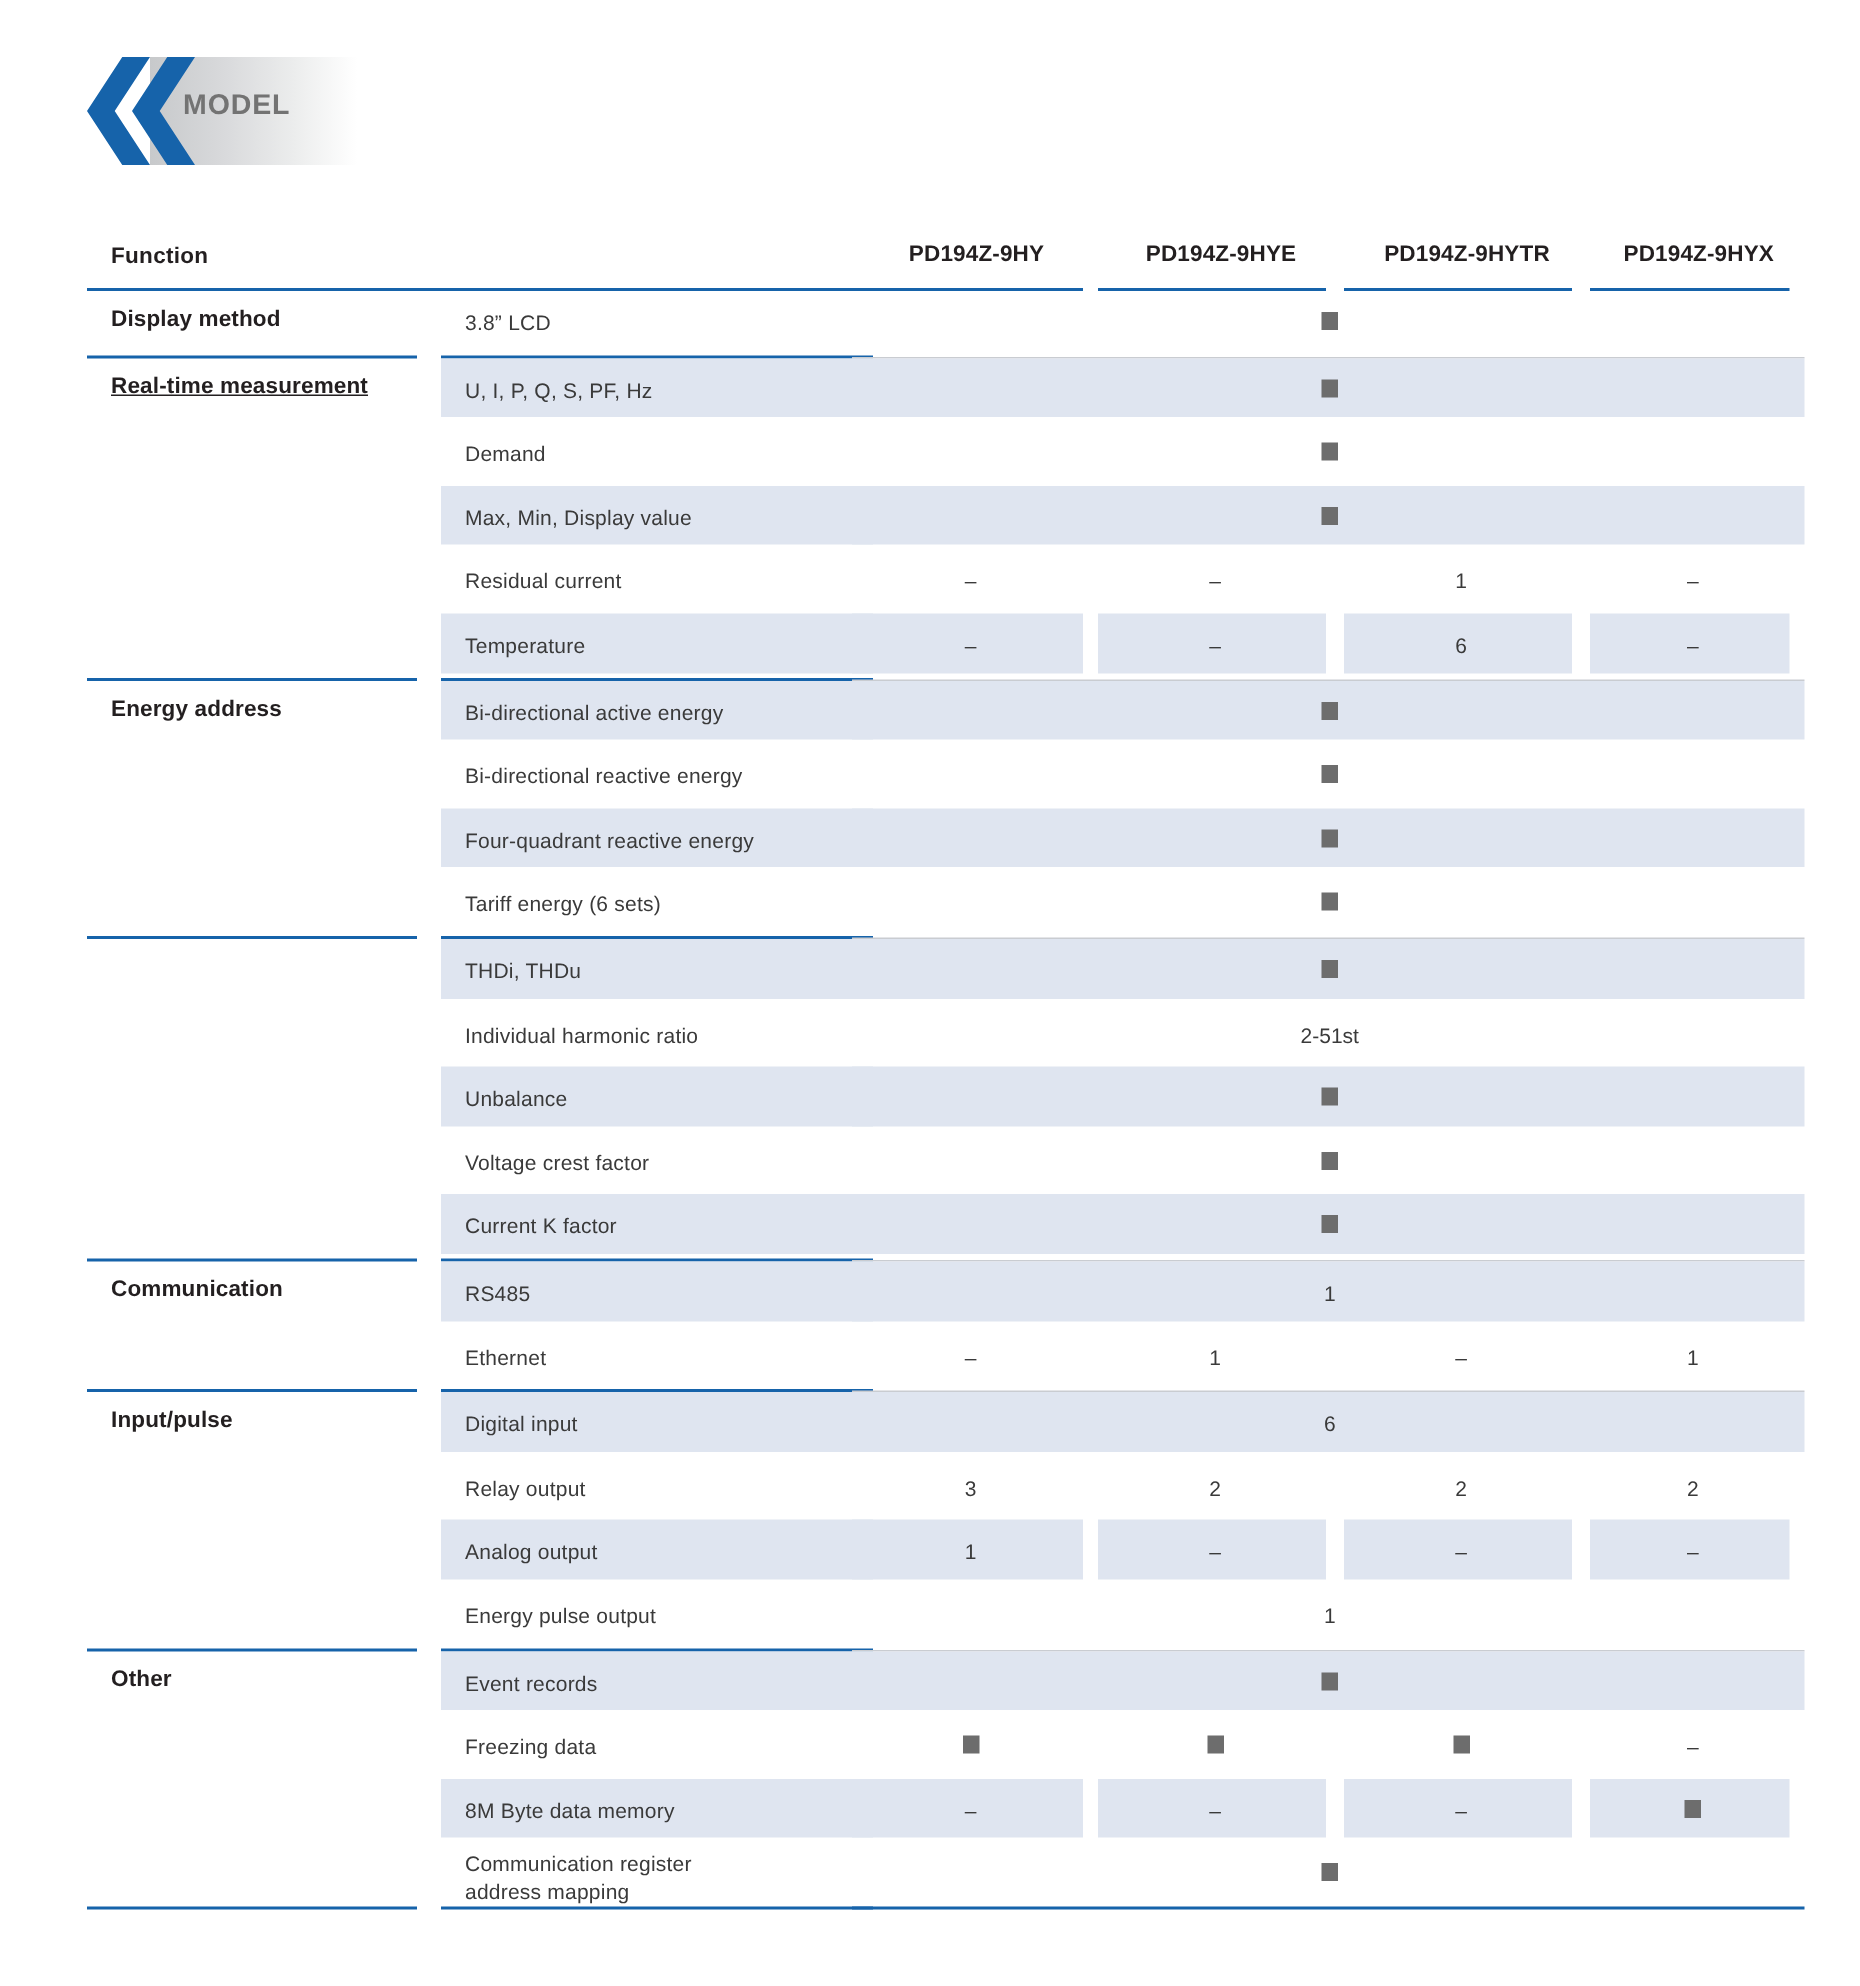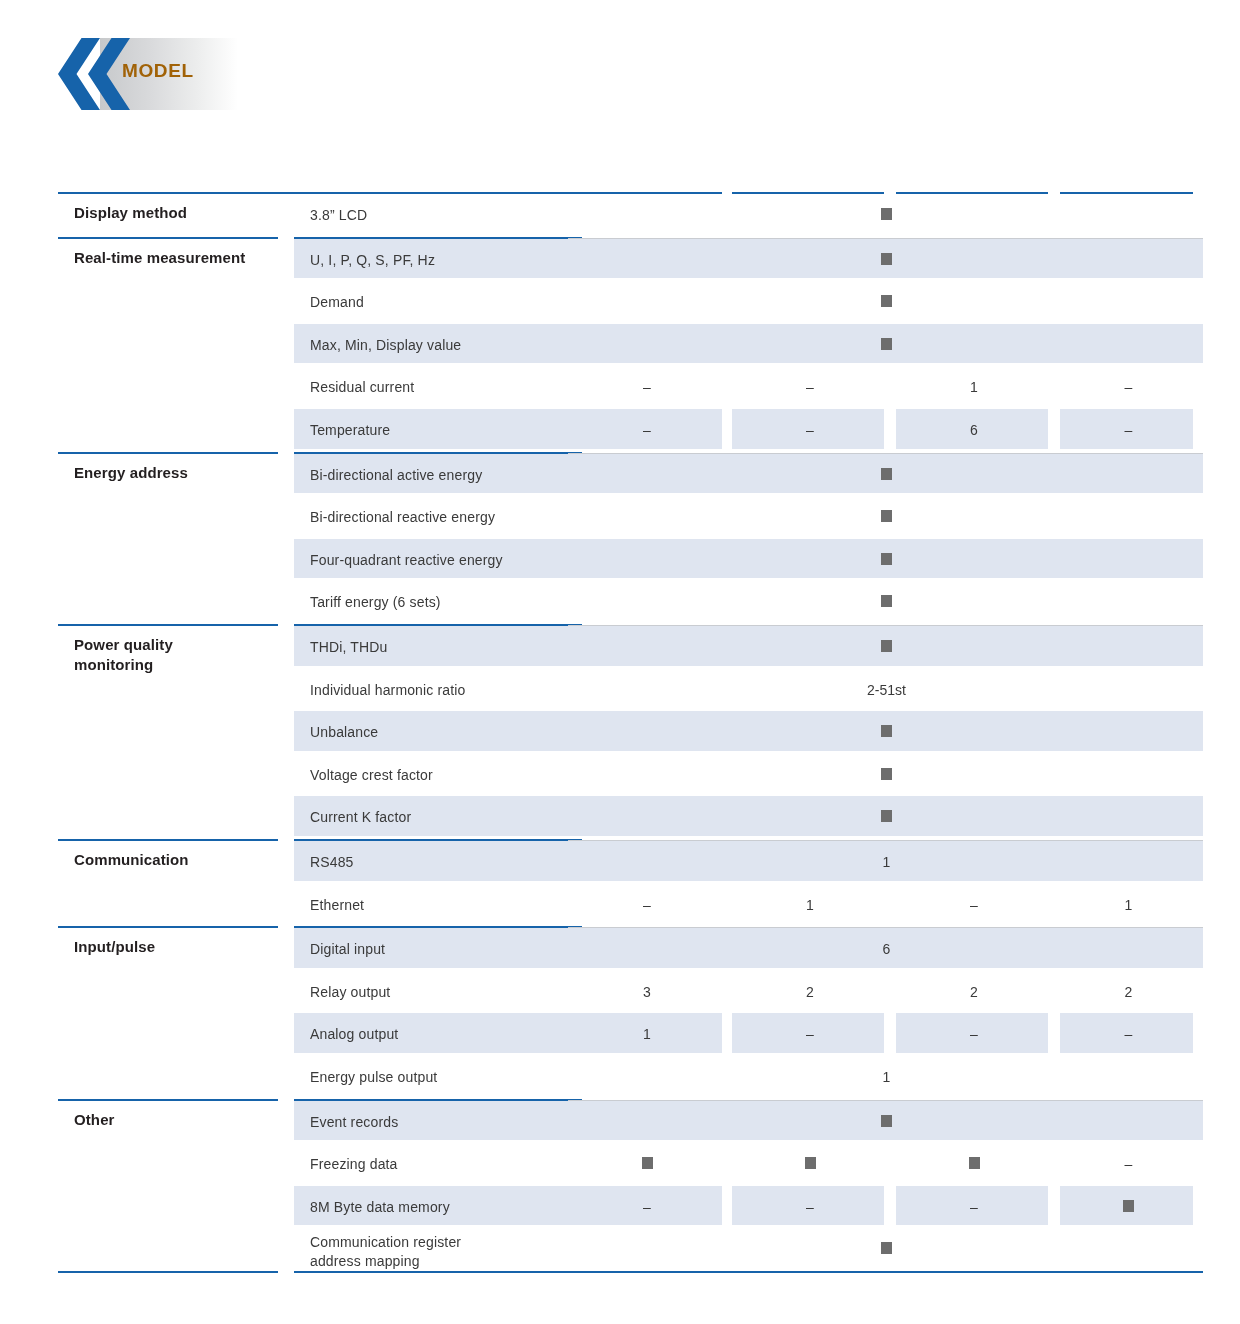--- a/index.html
+++ b/index.html
@@ -41,21 +41,21 @@
     clip-path: polygon(56% 0%, 100% 0%, 44% 50%, 100% 100%, 56% 100%, 0% 50%);
   }
   .chev.c1 { left: 0px; }
   .chev.c2 { left: 30px; }
   .banner-label {
     position: absolute;
     left: 64px;
     top: 22px;
     font-size: 19px;
     font-weight: bold;
-    color: #a16207;
+    color: #737373;
     letter-spacing: 0.6px;
   }
 
   
   .table {
     position: absolute;
     left: 58px;
     top: 158px;
     width: 1145px;
   }
@@ -129,20 +129,27 @@
 <body>
 
 <div class="banner">
   <div class="banner-band"></div>
   <div class="chev c1"></div>
   <div class="chev c2"></div>
   <div class="banner-label">MODEL</div>
 </div>
 
 <div class="table" id="spec-table" style="height: 1115px;">
+    <div class="hdr">
+      <div class="hdr-func">Function</div>
+      <div class="hdr-model" style="left:512px;width:162px;">PD194Z-9HY</div>
+      <div class="hdr-model" style="left:676px;width:160px;">PD194Z-9HYE</div>
+      <div class="hdr-model" style="left:840px;width:160px;">PD194Z-9HYTR</div>
+      <div class="hdr-model" style="left:1004px;width:141px;">PD194Z-9HYX</div>
+    </div>
     <div class="rule" style="left:0px;top:34px;width:524px;"></div>
     <div class="rule" style="left:510px;top:34px;width:154px;"></div>
     <div class="rule" style="left:674px;top:34px;width:152px;"></div>
     <div class="rule" style="left:838px;top:34px;width:152px;"></div>
     <div class="rule" style="left:1002px;top:34px;width:133px;"></div>
     <div class="feat" style="top:48px;max-width:262px;">3.8” LCD</div>
     <div class="val" style="left:512px;top:49px;width:633px;"><span class="sq"></span></div>
     <div class="cat" style="top:45px;width:206px;">Display method</div>
     <div class="rule" style="left:0px;top:78.6px;width:220px;"></div>
     <div class="rule" style="left:236px;top:78.6px;width:288px;"></div>
@@ -165,21 +172,21 @@
     <div class="shade-feat" style="left:236px;top:250.99999999999997px;width:288px;height:39.6px;"></div>
     <div class="shade-cell" style="left:510px;top:250.99999999999997px;width:154px;height:39.6px;"></div>
     <div class="shade-cell" style="left:674px;top:250.99999999999997px;width:152px;height:39.6px;"></div>
     <div class="shade-cell" style="left:838px;top:250.99999999999997px;width:152px;height:39.6px;"></div>
     <div class="shade-cell" style="left:1002px;top:250.99999999999997px;width:133px;height:39.6px;"></div>
     <div class="feat" style="top:263px;max-width:262px;">Temperature</div>
     <div class="val" style="left:512px;top:264px;width:154px;">–</div>
     <div class="val" style="left:676px;top:264px;width:152px;">–</div>
     <div class="val" style="left:840px;top:264px;width:152px;">6</div>
     <div class="val" style="left:1004px;top:264px;width:133px;">–</div>
-    <div class="cat" style="top:89.6px;width:206px;">Real-time measurement</div>
+    <div class="cat" style="top:89.6px;width:206px;text-decoration:underline;">Real-time measurement</div>
     <div class="rule" style="left:0px;top:293.59999999999997px;width:220px;"></div>
     <div class="rule" style="left:236px;top:293.59999999999997px;width:288px;"></div>
     <div class="divider" style="left:510px;top:294.59999999999997px;width:635px;"></div>
     <div class="shade-feat" style="left:236px;top:295.59999999999997px;width:288px;height:39.6px;"></div>
     <div class="shade-cell" style="left:510px;top:295.59999999999997px;width:635px;height:39.6px;"></div>
     <div class="feat" style="top:307.59999999999997px;max-width:262px;">Bi-directional active energy</div>
     <div class="val" style="left:512px;top:308.59999999999997px;width:633px;"><span class="sq"></span></div>
     <div class="feat" style="top:350.2px;max-width:262px;">Bi-directional reactive energy</div>
     <div class="val" style="left:512px;top:351.2px;width:633px;"><span class="sq"></span></div>
     <div class="shade-feat" style="left:236px;top:380.8px;width:288px;height:39.6px;"></div>
@@ -201,21 +208,20 @@
     <div class="shade-feat" style="left:236px;top:553.2px;width:288px;height:39.6px;"></div>
     <div class="shade-cell" style="left:510px;top:553.2px;width:635px;height:39.6px;"></div>
     <div class="feat" style="top:565.2px;max-width:262px;">Unbalance</div>
     <div class="val" style="left:512px;top:566.2px;width:633px;"><span class="sq"></span></div>
     <div class="feat" style="top:607.8000000000001px;max-width:262px;">Voltage crest factor</div>
     <div class="val" style="left:512px;top:608.8000000000001px;width:633px;"><span class="sq"></span></div>
     <div class="shade-feat" style="left:236px;top:638.4000000000001px;width:288px;height:39.6px;"></div>
     <div class="shade-cell" style="left:510px;top:638.4000000000001px;width:635px;height:39.6px;"></div>
     <div class="feat" style="top:650.4000000000001px;max-width:262px;">Current K factor</div>
     <div class="val" style="left:512px;top:651.4000000000001px;width:633px;"><span class="sq"></span></div>
-    <div class="cat" style="top:477.00000000000006px;width:206px;">Power quality<br>monitoring</div>
     <div class="rule" style="left:0px;top:681.0000000000001px;width:220px;"></div>
     <div class="rule" style="left:236px;top:681.0000000000001px;width:288px;"></div>
     <div class="divider" style="left:510px;top:682.0000000000001px;width:635px;"></div>
     <div class="shade-feat" style="left:236px;top:683.0000000000001px;width:288px;height:39.6px;"></div>
     <div class="shade-cell" style="left:510px;top:683.0000000000001px;width:635px;height:39.6px;"></div>
     <div class="feat" style="top:695.0000000000001px;max-width:262px;">RS485</div>
     <div class="val" style="left:512px;top:696.0000000000001px;width:633px;">1</div>
     <div class="feat" style="top:737.6000000000001px;max-width:262px;">Ethernet</div>
     <div class="val" style="left:512px;top:738.6000000000001px;width:154px;">–</div>
     <div class="val" style="left:676px;top:738.6000000000001px;width:152px;">1</div>

